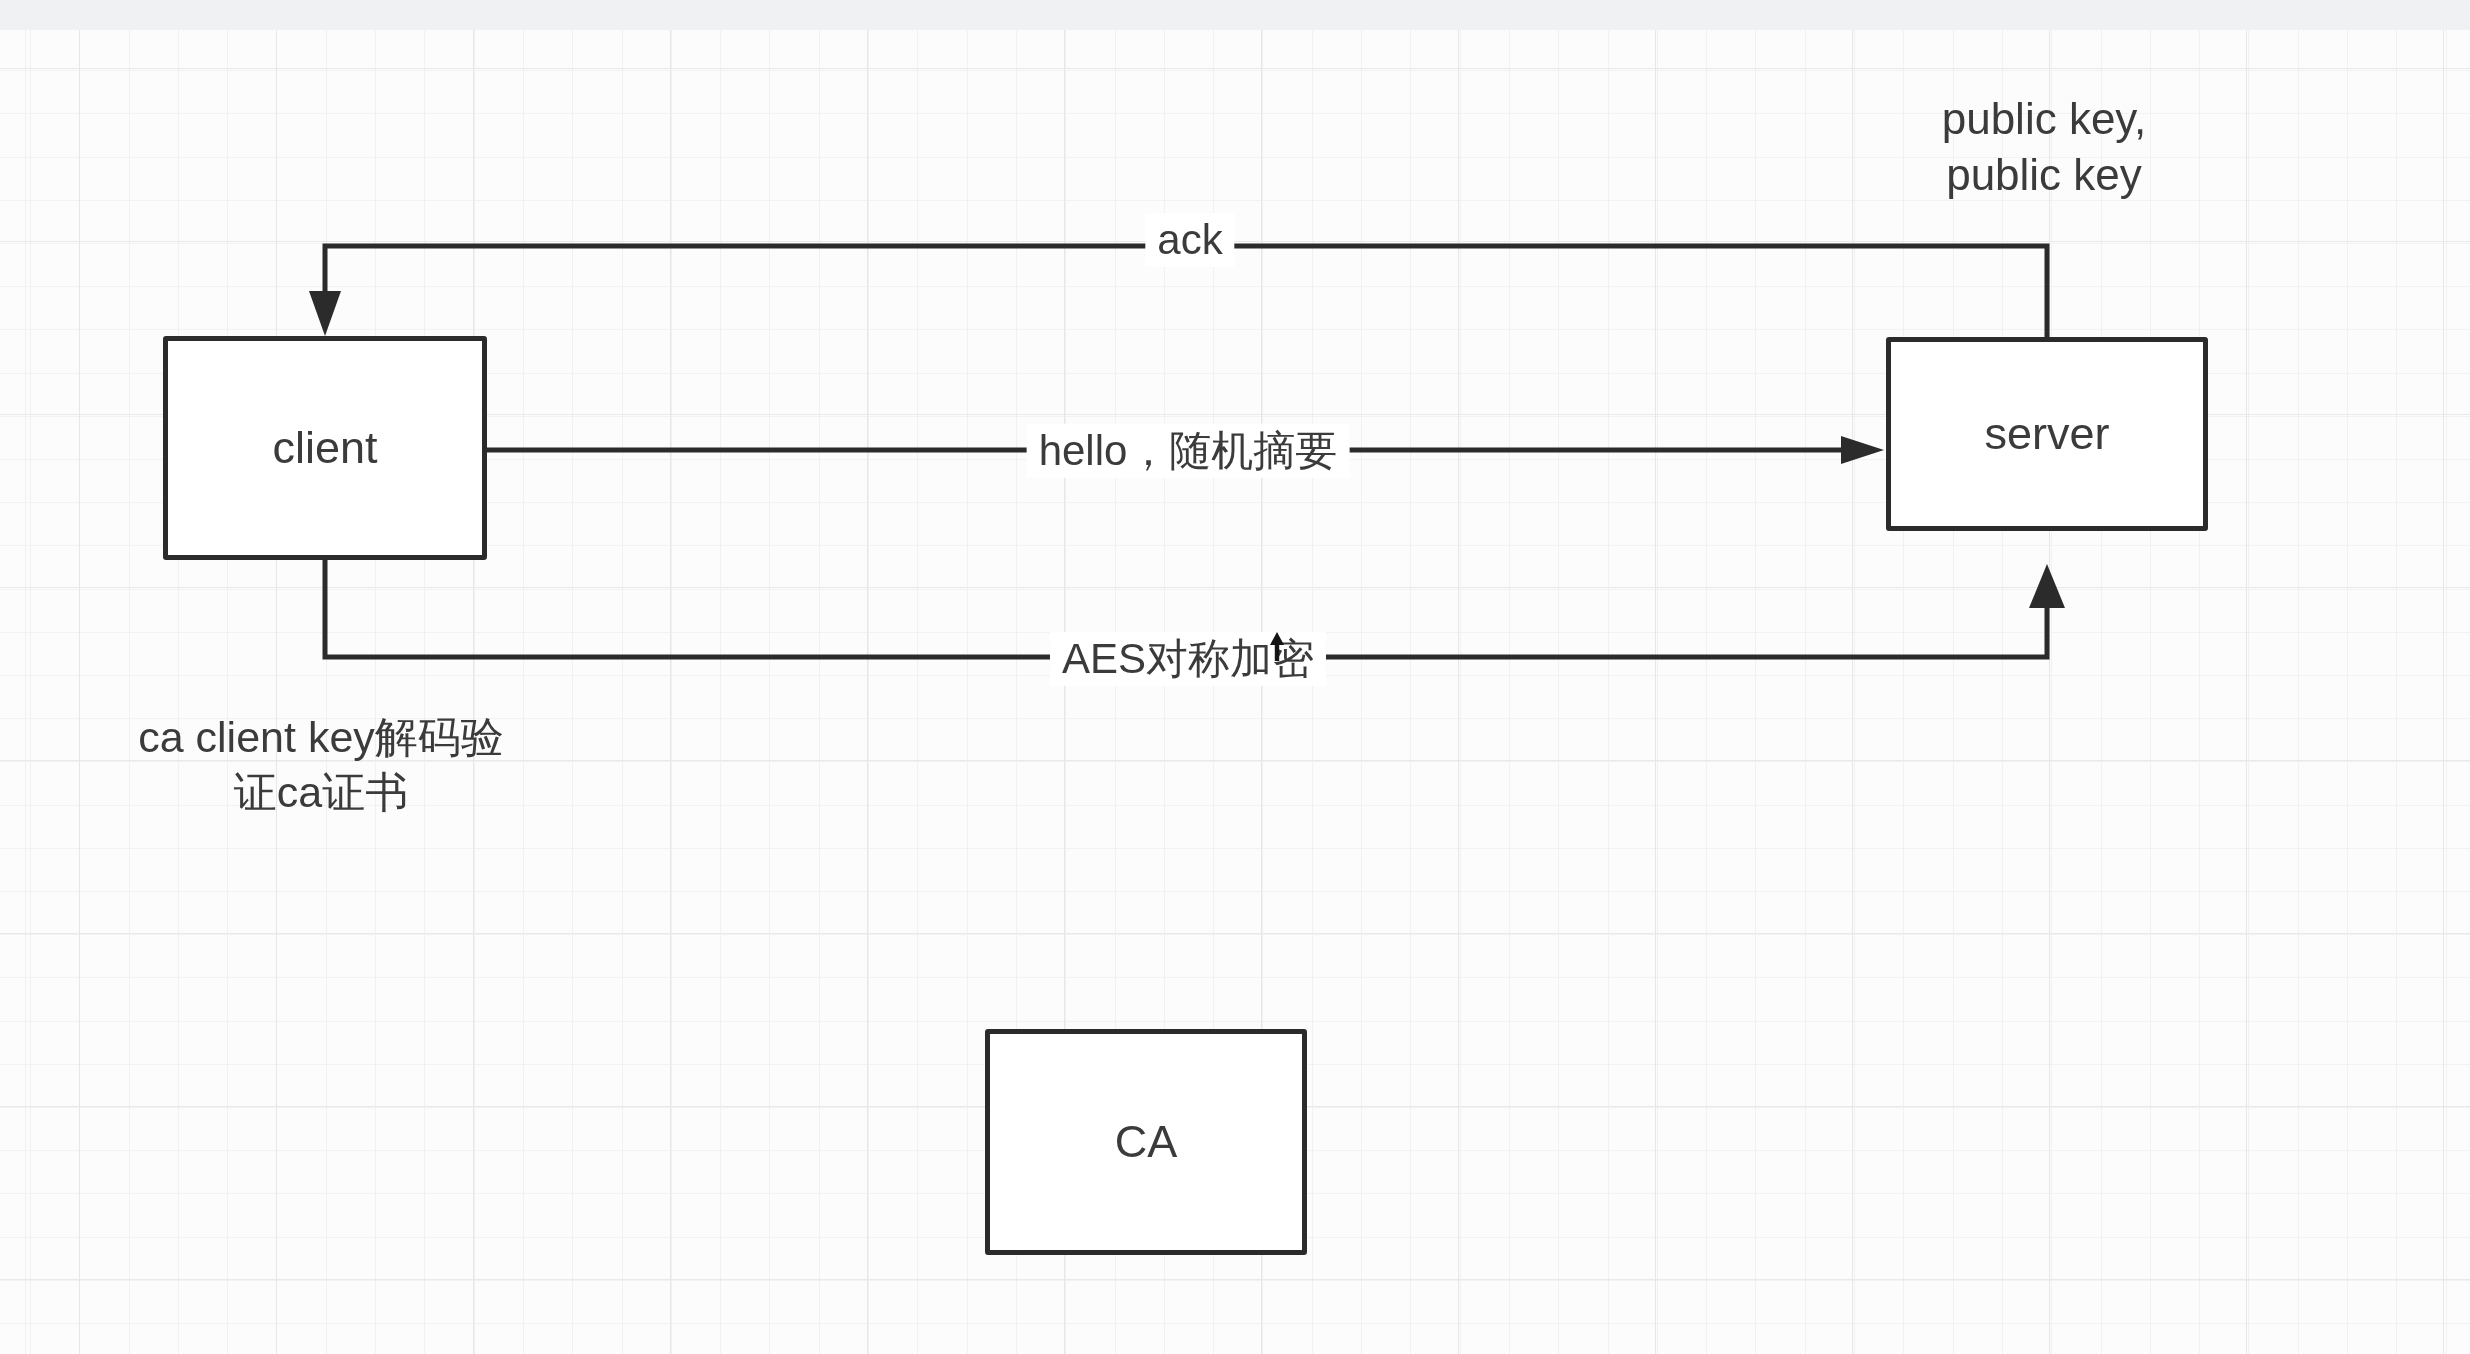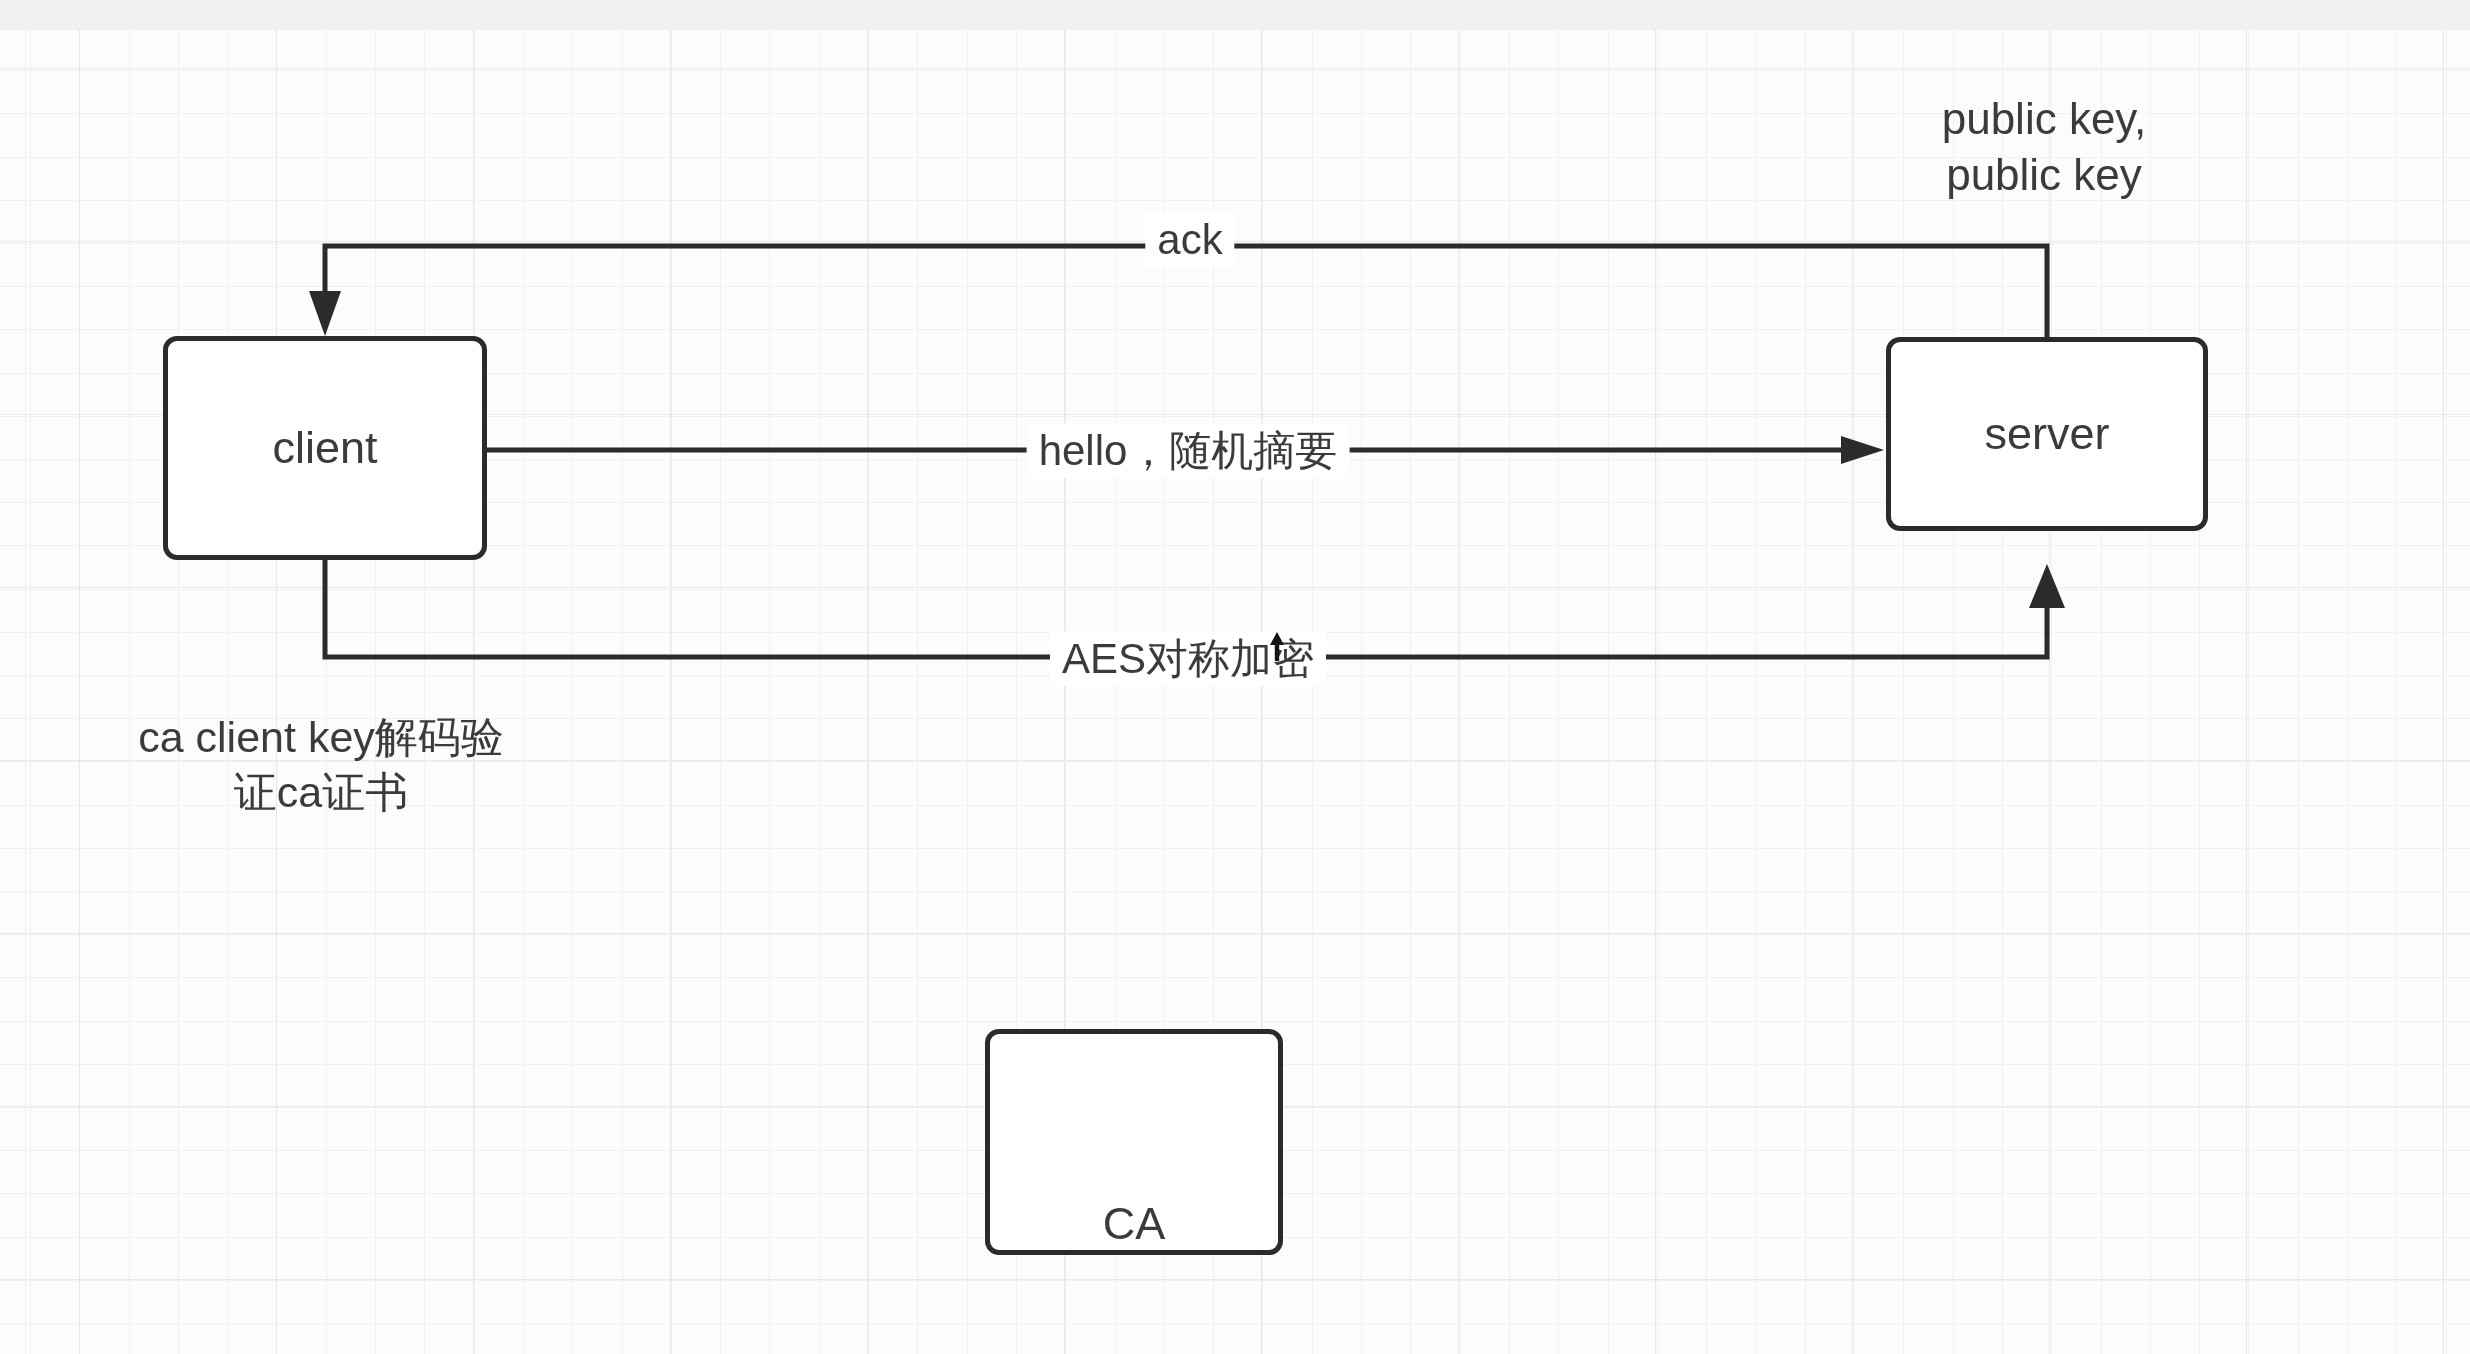--- a/index.html
+++ b/index.html
@@ -47,33 +47,33 @@
   }
   svg.edge-layer polygon {
     fill: #2b2b2b;
     stroke: none;
   }
 
   .node {
     position: absolute;
     background: #ffffff;
     border: 5px solid #2b2b2b;
-    border-radius: 14px;
+    border-radius: 3px;
     display: flex;
     align-items: center;
     justify-content: center;
     z-index: 3;
   }
   .node span {
     font-size: 45px;
     color: #3b3b3b;
   }
   .node-client { left: 163px;  top: 336px;  width: 324px; height: 224px; }
   .node-server { left: 1886px; top: 337px;  width: 322px; height: 194px; }
-  .node-ca     { left: 985px;  top: 1029px; width: 298px; height: 226px; align-items: flex-end; }
+  .node-ca     { left: 985px;  top: 1029px; width: 322px; height: 226px; }
 
   .edge-label {
     position: absolute;
     transform: translate(-50%, -50%);
     background: #ffffff;
     padding: 2px 12px;
     font-size: 42px;
     line-height: 1.2;
     color: #3b3b3b;
     white-space: nowrap;

